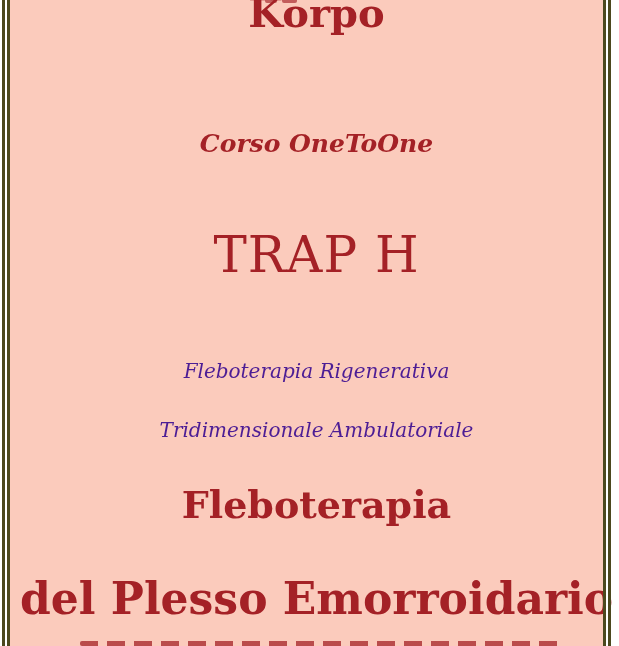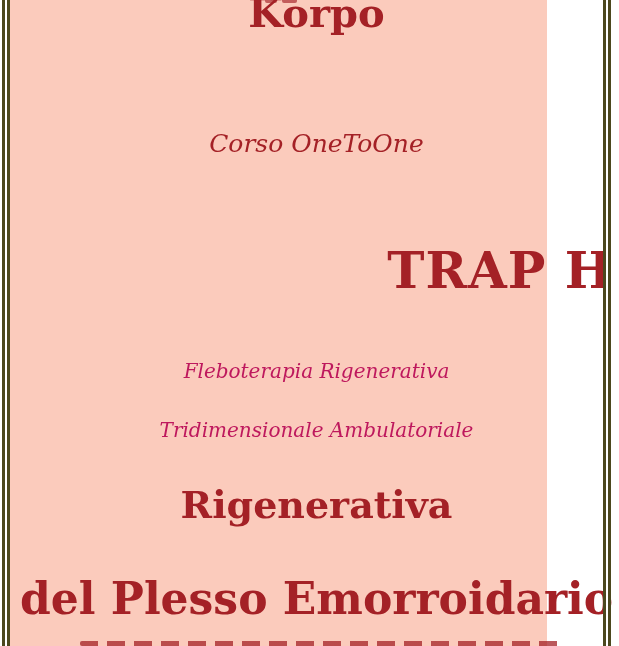--- a/index.html
+++ b/index.html
@@ -11,24 +11,23 @@
     height: 646px;
     background: #ffffff;
     overflow: hidden;
     position: relative;
     font-family: "DejaVu Serif", "Liberation Serif", serif;
   }
   .page-content {
     position: absolute;
     left: 10px;
     top: 0;
-    width: 513px;
+    width: 593px;
     height: 646px;
     background: #fbcbbc;
-    padding-left: 24px;
   }
   .page-border {
     position: absolute;
     top: 0;
     bottom: 0;
     width: 2px;
     background: #ffffff;
     border-left: 3px solid #4c481e;
     border-right: 3px solid #4c481e;
   }
@@ -51,36 +50,35 @@
   }
   .intro-line {
     top: 84px;
     font-size: 20px;
     font-style: italic;
     color: #5b5236;
   }
   .course-title {
     top: 131px;
     font-size: 25px;
-    font-weight: normal;
+    font-weight: bold;
     font-style: italic;
     color: #a42126;
   }
   .main-title {
-    top: 246px;
+    top: 230px;
     font-size: 50px;
-    font-weight: bold;
+    font-weight: normal;
     letter-spacing: 1px;
     color: #a42126;
-    text-align: right;
   }
   .subtitle {
     font-size: 20px;
     font-style: italic;
-    color: #be185d;
+    color: #4c1d95;
   }
   .subtitle.s1 { top: 361px; }
   .subtitle.s2 { top: 420px; }
   .section-title-1 {
     top: 486px;
     font-size: 38px;
     font-weight: bold;
     color: #a42126;
   }
   .section-title-2 {
@@ -127,21 +125,21 @@
 
 
   <div class="line course-title">Corso OneToOne</div>
 
   <div class="line main-title">TRAP H</div>
 
   <div class="line subtitle s1">Fleboterapia Rigenerativa</div>
 
   <div class="line subtitle s2">Tridimensionale Ambulatoriale</div>
 
-  <div class="line section-title-1">Rigenerativa</div>
+  <div class="line section-title-1">Fleboterapia</div>
 
   <div class="line section-title-2">del Plesso Emorroidario</div>
 
   <div class="fragment-bottom"></div>
 
 </div>
 
 <div class="page-border left"></div>
 <div class="page-border right"></div>
 

